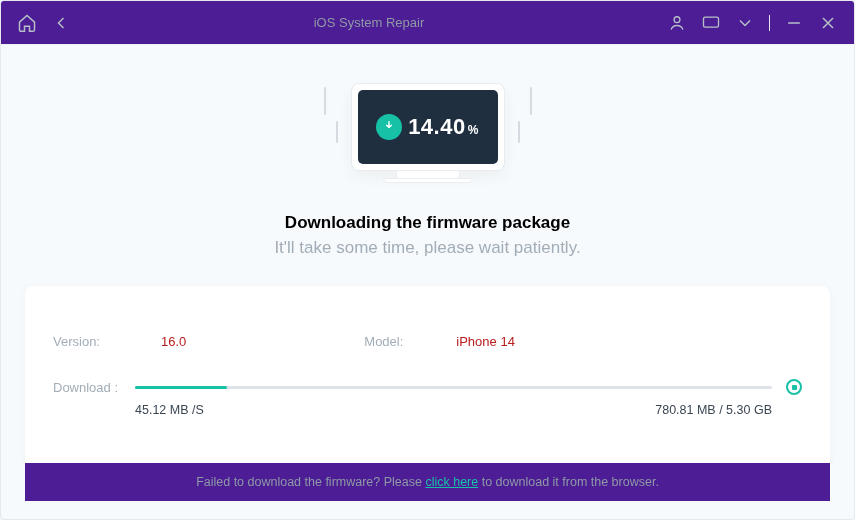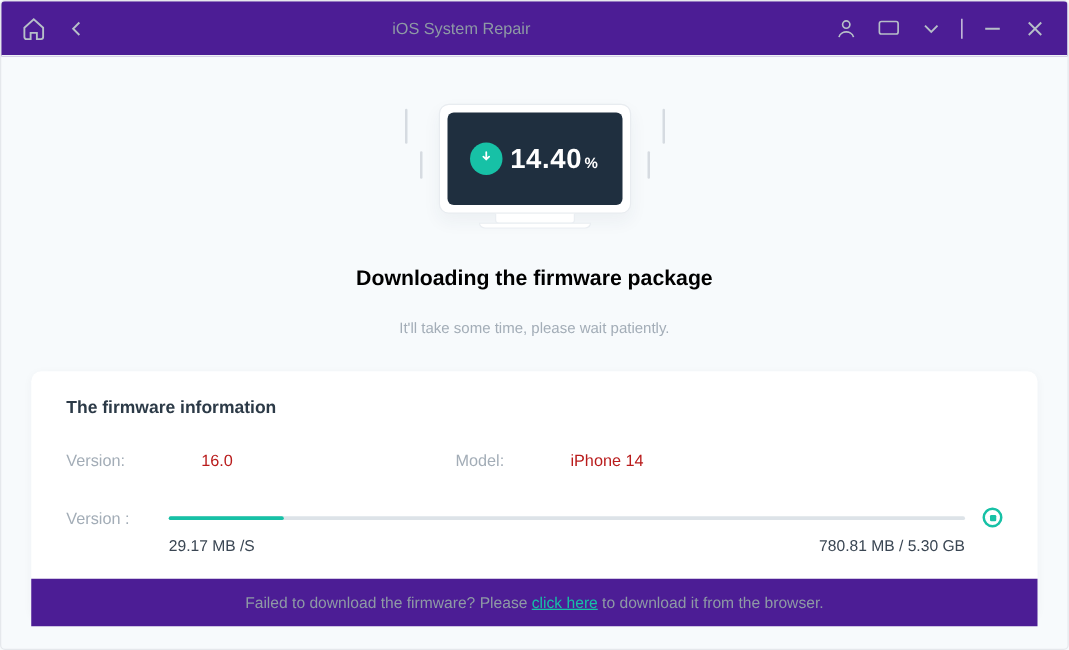--- a/index.html
+++ b/index.html
@@ -86,23 +86,23 @@
     width: 2px; height: 28px;
     background: #D6DBE1;
     border-radius: 2px;
   }
   .headline {
     margin-top: 20px;
     color: #000000;
     font-size: 17px; font-weight: 700;
   }
   .subline {
-    margin-top: 22px;
+    margin-top: 5px;
     color: #A3ADB7;
-    font-size: 12px;
+    font-size: 17px;
   }
 
   .panel {
     margin: 28px 24px 0;
     background: #FFFFFF;
     border-radius: 8px;
     padding: 20px 28px 50px;
     box-shadow: 0 2px 8px rgba(30,50,70,0.04);
   }
   .panel-title {
@@ -224,36 +224,35 @@
       </div>
       <div class="stand"></div>
       <div class="base"></div>
     </div>
   </div>
   <div class="headline">Downloading the firmware package</div>
   <div class="subline">It'll take some time, please wait patiently.</div>
 </div>
 
 <div class="panel">
-  <div class="panel-title">The firmware information</div>
   <div class="kv-row">
     <span class="kv-label">Version:</span>
     <span class="kv-val">16.0</span>
     <span class="kv-spacer"></span>
     <span class="kv-label" style="width:60px">Model:</span>
     <span class="kv-val">iPhone 14</span>
   </div>
   <div class="dl-row">
-    <span class="kv-label">Version :</span>
+    <span class="kv-label">Download :</span>
     <div class="bar-wrap">
       <div class="bar-fill" id="bar-fill" style="width: 14.4%;"></div>
     </div>
     <span class="stop-btn"></span>
   </div>
   <div class="dl-meta">
-    <span>29.17 MB /S</span>
+    <span>45.12 MB /S</span>
     <span>780.81 MB / 5.30 GB</span>
   </div>
 </div>
 
 <div class="footer-bar">
   <span>Failed to download the firmware? Please </span><a>click here</a><span> to download it from the browser.</span>
 </div>
 
 </body></html>

